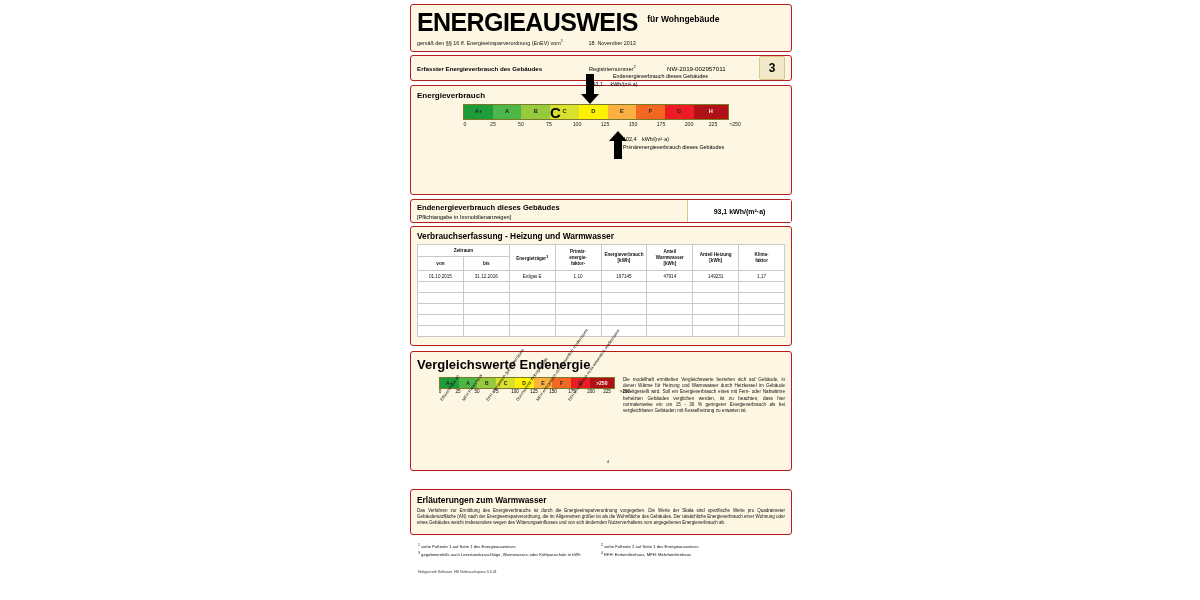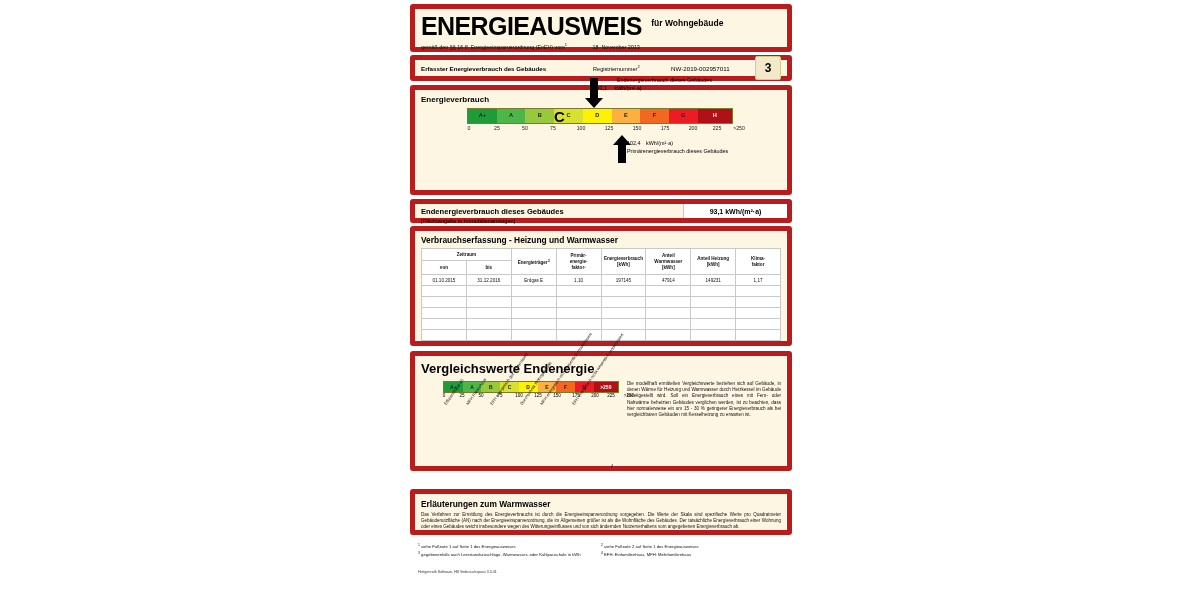--- a/index.html
+++ b/index.html
@@ -16,21 +16,21 @@
     background: #ffffff;
   }
   .sheet {
     position: absolute;
     left: 410px; top: 0px;
     width: 382px; height: 600px;
     background: #ffffff;
   }
 
   .box {
-    border: 5px solid #b91c1c;
+    border: 1px solid #b91c1c;
     background: #fdf6e3;
     border-radius: 3px;
     position: relative;
   }
 
   
   .hdr {
     margin: 4px 0 0 0;
     height: 48px;
     padding: 3px 6px 0 6px;

